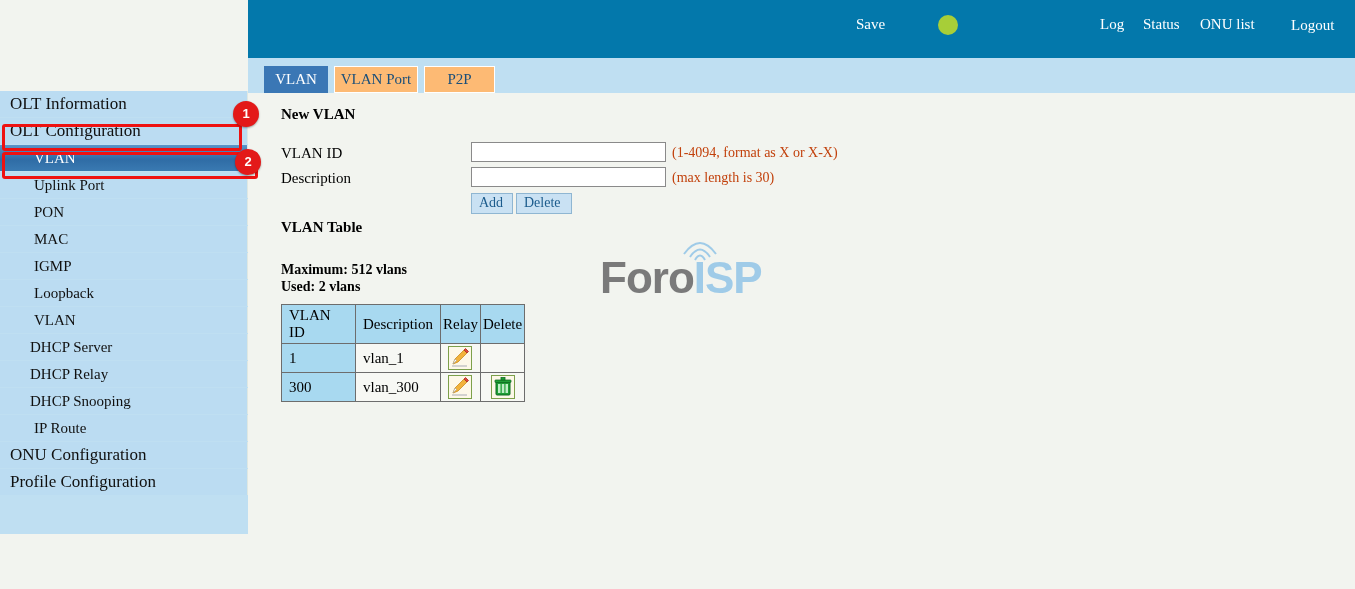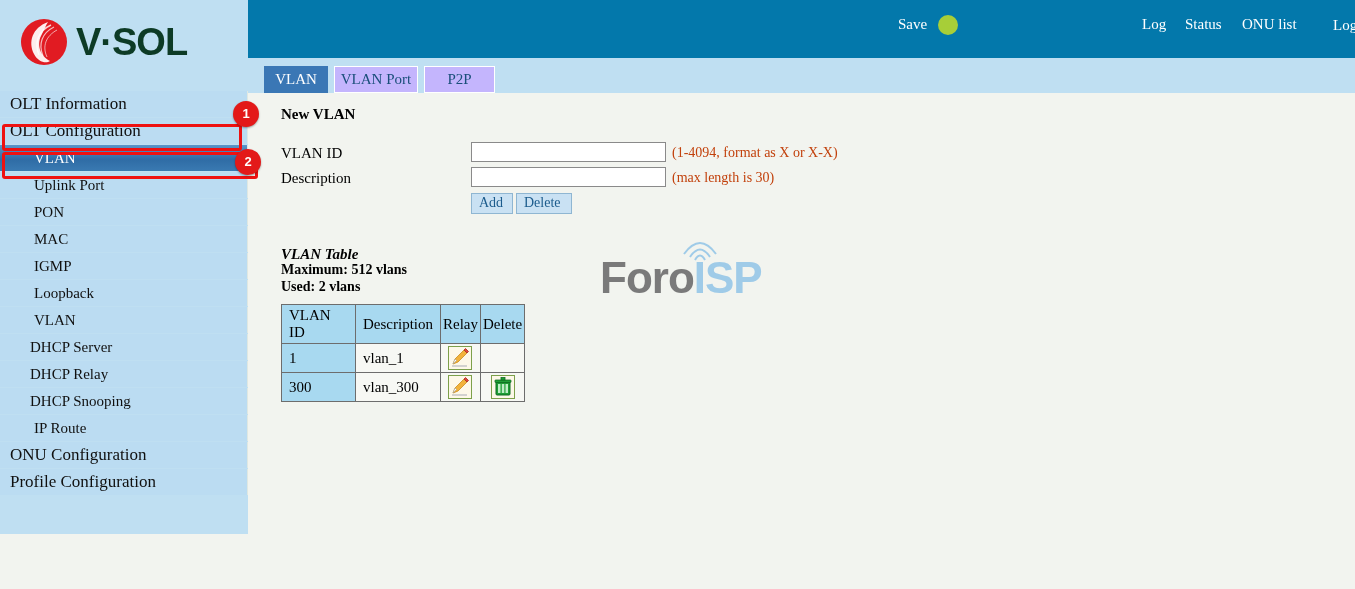--- a/index.html
+++ b/index.html
@@ -35,38 +35,37 @@
   
   .topbar {
     position: absolute; left: 248px; top: 0; width: 1107px; height: 58px;
     background: #0378ab;
   }
   .topbar-link {
     position: absolute; top: 16px;
     color: #ffffff; font-size: 15px; white-space: nowrap;
     font-family: "Liberation Serif", serif;
     cursor: pointer;
-    margin-left: 42px;
   }
   .status-dot {
     position: absolute; left: 690px; top: 15px;
     width: 20px; height: 20px; border-radius: 50%;
     background: #a7ce38;
   }
 
   
   .tabstrip {
     position: absolute; left: 248px; top: 58px; width: 1107px; height: 35px;
     background: #bfdff2;
   }
   .tab {
     position: absolute; top: 8px; height: 27px;
     line-height: 25px; text-align: center;
     font-size: 15px; color: #1a4f7a;
-    background: #c4b5fd;
+    background: #fdba74;
     border: 1px solid #ffffff;
     cursor: pointer;
     font-family: "Liberation Serif", serif;
   }
   .tab.active {
     background: #3a77b5; color: #ffffff; border-color: #3a77b5;
   }
 
   
   .sidebar {
@@ -194,35 +193,20 @@
   .wm-isp  { color: #9fcbe8; }
   .wm-ant {
     position: absolute; left: 432px; top: 143px; width: 40px; height: 26px;
   }
 </style>
 </head>
 <body>
 
 <div id="page">
 
-  <div class="logo-panel">
-    <div class="logo-wrap">
-      <span class="logo-mark">
-        <svg width="52" height="52" viewBox="0 0 52 52">
-          <circle cx="26" cy="26" r="23" fill="#e11b22"></circle>
-          <path d="M30 6 C14 12, 10 26, 16 38 C20 46, 28 48, 32 45 C22 40, 18 28, 24 18 C26 14, 28 9, 30 6 Z" fill="#ffffff" opacity="0.92"></path>
-          <path d="M33 9 C20 15, 16 27, 21 39" stroke="#ffffff" stroke-width="1.4" fill="none" opacity="0.8"></path>
-          <path d="M36 11 C24 17, 20 28, 25 40" stroke="#ffffff" stroke-width="1.2" fill="none" opacity="0.7"></path>
-          <path d="M39 14 C28 20, 24 30, 29 41" stroke="#ffffff" stroke-width="1.0" fill="none" opacity="0.6"></path>
-          <path d="M4 22 C2 34, 10 46, 22 48 C12 42, 6 33, 8 22 Z" fill="#e11b22"></path>
-        </svg>
-      </span>
-      <span class="logo-text">V·SOL</span>
-    </div>
-  </div>
 
   <div class="topbar">
     <span class="topbar-link" style="left:608px;">Save</span>
     <span class="status-dot"></span>
     <span class="topbar-link" style="left:852px;">Log</span>
     <span class="topbar-link" style="left:895px;">Status</span>
     <span class="topbar-link" style="left:952px;">ONU list</span>
     <span class="topbar-link" style="left:1043px;top:17px;">Logout</span>
   </div>
 
@@ -264,21 +248,21 @@
     <input class="text-input" style="left: 223px; top: 49px;" type="text" value="">
     <div class="hint" style="left:424px; top:52px;">(1-4094, format as X or X-X)</div>
 
     <div class="field-label" style="left:33px; top:77px;">Description</div>
     <input class="text-input" style="left: 223px; top: 74px;" type="text" value="">
     <div class="hint" style="left:424px; top:77px;">(max length is 30)</div>
 
     <div class="btn" style="left:223px; top:100px; width:42px;">Add</div>
     <div class="btn" style="left:268px; top:100px; width:56px;">Delete</div>
 
-    <div class="section-title" style="left:33px; top:153px;font-style:italic;">VLAN Table</div>
+    <div class="section-title" style="left:33px; top:126px;">VLAN Table</div>
     <div class="stat-line" style="left:33px; top:169px;">Maximum: 512 vlans</div>
     <div class="stat-line" style="left:33px; top:186px;">Used: 2 vlans</div>
 
     <div class="watermark">
       <span class="wm-foro">Foro</span><span class="wm-isp">ISP</span>
     </div>
     <svg class="wm-ant" viewBox="0 0 40 26">
       <path d="M4 18 Q20 -4 36 18" stroke="#9fcbe8" stroke-width="2" fill="none"></path>
       <path d="M10 21 Q20 6 30 21" stroke="#9fcbe8" stroke-width="2" fill="none"></path>
       <path d="M15 24 Q20 15 25 24" stroke="#9fcbe8" stroke-width="2" fill="none"></path>

